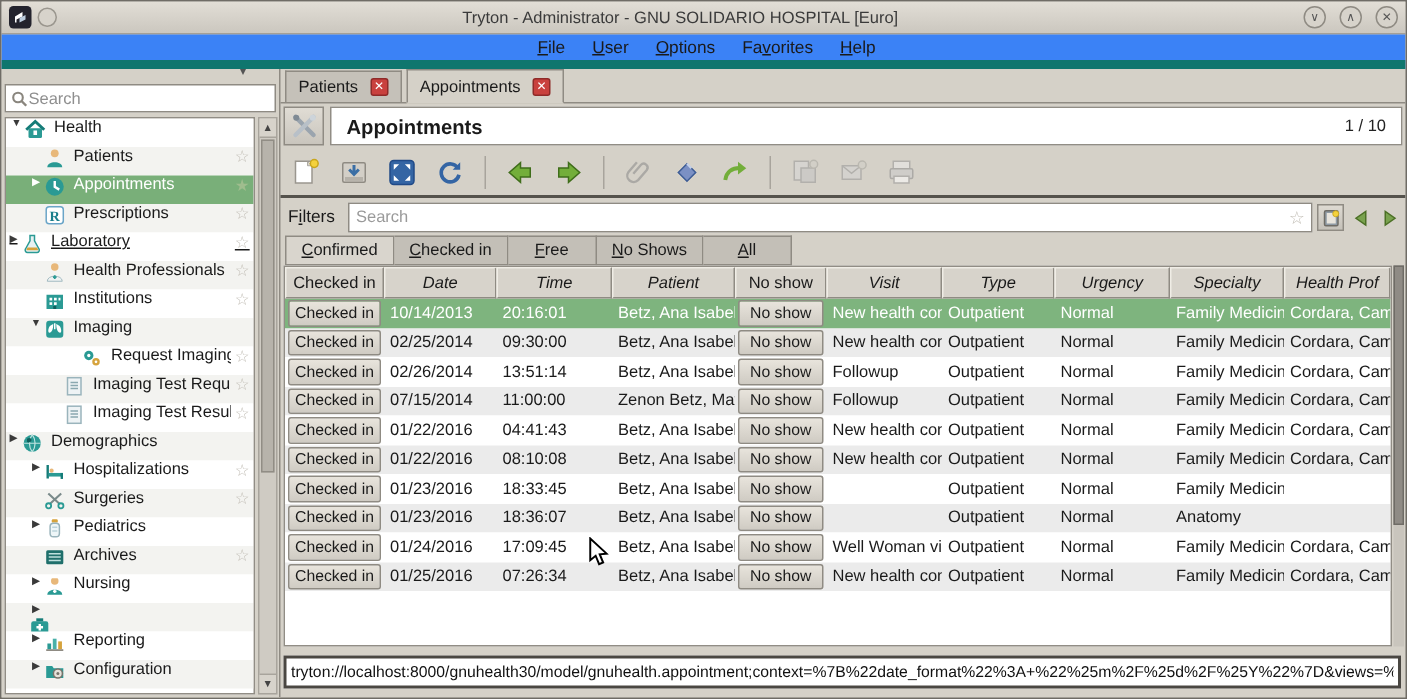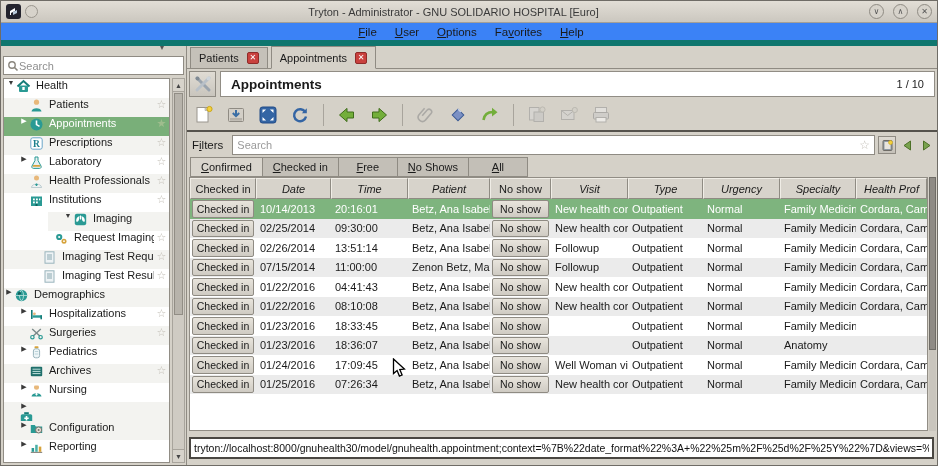--- a/index.html
+++ b/index.html
@@ -210,21 +210,21 @@
         </div>
         <div class="tree-row alt" style="padding-left: 15px;">
           <span class="tree-exp"></span>
           <span class="tree-icon"><svg viewBox="0 0 15 15">
               <rect x="1.8" y="1.8" width="11.4" height="11.4" rx="2" fill="#fff" stroke="#6aa5c8"></rect>
               <text x="7.5" y="11" font-size="9.5" font-weight="bold" fill="#1b7f8c" text-anchor="middle" font-family="Liberation Serif,serif">R</text>
             </svg></span>
           <span class="tree-label">Prescriptions</span>
           <span class="tree-star">☆</span>
         </div>
-        <div class="tree-row" style="padding-left: 15px;">
+        <div class="tree-row" style=" text-decoration: underline;">
           <span class="tree-exp">▶</span>
           <span class="tree-icon"><svg viewBox="0 0 15 15">
               <path d="M6 2h3v3.5l3 5.5a1.6 1.6 0 0 1-1.4 2.4H4.4A1.6 1.6 0 0 1 3 11l3-5.5z" fill="#e7f1f2" stroke="#2a9a94"></path>
               <path d="M4.3 10h6.4l.9 1.8H3.5z" fill="#d6a33c"></path>
             </svg></span>
           <span class="tree-label">Laboratory</span>
           <span class="tree-star">☆</span>
         </div>
         <div class="tree-row alt" style="padding-left: 15px;">
           <span class="tree-exp"></span>
@@ -243,21 +243,21 @@
               <rect x="4" y="5.5" width="1.8" height="1.8" fill="#fff"></rect>
               <rect x="7" y="5.5" width="1.8" height="1.8" fill="#fff"></rect>
               <rect x="10" y="5.5" width="1.3" height="1.8" fill="#fff"></rect>
               <rect x="4" y="8.5" width="1.8" height="1.8" fill="#fff"></rect>
               <rect x="7" y="8.5" width="1.8" height="1.8" fill="#fff"></rect>
               <rect x="6.5" y="11" width="2" height="2" fill="#0f5f5c"></rect>
             </svg></span>
           <span class="tree-label">Institutions</span>
           <span class="tree-star">☆</span>
         </div>
-        <div class="tree-row alt" style="padding-left: 15px; margin-left: 44px;">
+        <div class="tree-row alt" style="padding-left: 15px;">
           <span class="tree-exp">▼</span>
           <span class="tree-icon"><svg viewBox="0 0 15 15">
               <rect x="1.8" y="1.8" width="11.4" height="11.4" rx="2" fill="#2a9a94"></rect>
               <path d="M6.5 4c0 3.5-1 5.8-2.6 5.8-1.2 0-.8-3.4.6-4.6C5.6 4.3 6.5 4 6.5 4z" fill="#fff"></path>
               <path d="M8.5 4c0 3.5 1 5.8 2.6 5.8 1.2 0 .8-3.4-.6-4.6C9.4 4.3 8.5 4 8.5 4z" fill="#fff"></path>
               <path d="M7.5 3.5v4" stroke="#fff"></path>
             </svg></span>
           <span class="tree-label">Imaging</span>
         </div>
         <div class="tree-row" style="padding-left: 40px;">
@@ -349,38 +349,38 @@
         </div>
         <div class="tree-row alt" style="padding-left: 15px; flex-direction: column;">
           <span class="tree-exp">▶</span>
           <span class="tree-icon"><svg viewBox="0 0 15 15">
               <rect x="1.8" y="4.2" width="11.4" height="8.2" rx="1.5" fill="#2a9a94"></rect>
               <rect x="5.2" y="2.2" width="4.6" height="2" fill="#157c78"></rect>
               <path d="M7.5 6v4.4M5.3 8.2h4.4" stroke="#fff" stroke-width="1.6"></path>
             </svg></span>
           <span class="tree-label">Health Services</span>
         </div>
-        <div class="tree-row alt" style="padding-left: 15px;">
-          <span class="tree-exp">▶</span>
-          <span class="tree-icon"><svg viewBox="0 0 15 15">
-              <path d="M1.8 4h4l1 1.5h6.4V12H1.8z" fill="#2a9a94"></path>
-              <circle cx="9.6" cy="9" r="3" fill="#e6e2da" stroke="#77736b"></circle>
-              <circle cx="9.6" cy="9" r="1" fill="#77736b"></circle>
-            </svg></span>
-          <span class="tree-label">Configuration</span>
-        </div>
         <div class="tree-row" style="padding-left: 15px;">
           <span class="tree-exp">▶</span>
           <span class="tree-icon"><svg viewBox="0 0 15 15">
               <rect x="1.8" y="11.8" width="11.4" height="1.2" fill="#8f8b83"></rect>
               <rect x="2.6" y="8" width="2.5" height="3.8" fill="#2a9a94"></rect>
               <rect x="6.2" y="4.8" width="2.5" height="7" fill="#49b0a8"></rect>
               <rect x="9.8" y="6.6" width="2.5" height="5.2" fill="#d6a33c"></rect>
             </svg></span>
           <span class="tree-label">Reporting</span>
+        </div>
+        <div class="tree-row alt" style="padding-left: 15px;">
+          <span class="tree-exp">▶</span>
+          <span class="tree-icon"><svg viewBox="0 0 15 15">
+              <path d="M1.8 4h4l1 1.5h6.4V12H1.8z" fill="#2a9a94"></path>
+              <circle cx="9.6" cy="9" r="3" fill="#e6e2da" stroke="#77736b"></circle>
+              <circle cx="9.6" cy="9" r="1" fill="#77736b"></circle>
+            </svg></span>
+          <span class="tree-label">Configuration</span>
         </div>
       </div>
     <div class="side-scroll">
       <div class="scroll-btn">▲</div>
       <div class="side-thumb"></div>
       <div class="scroll-btn bottom">▼</div>
     </div>
   </div>
 
   <div class="main">

